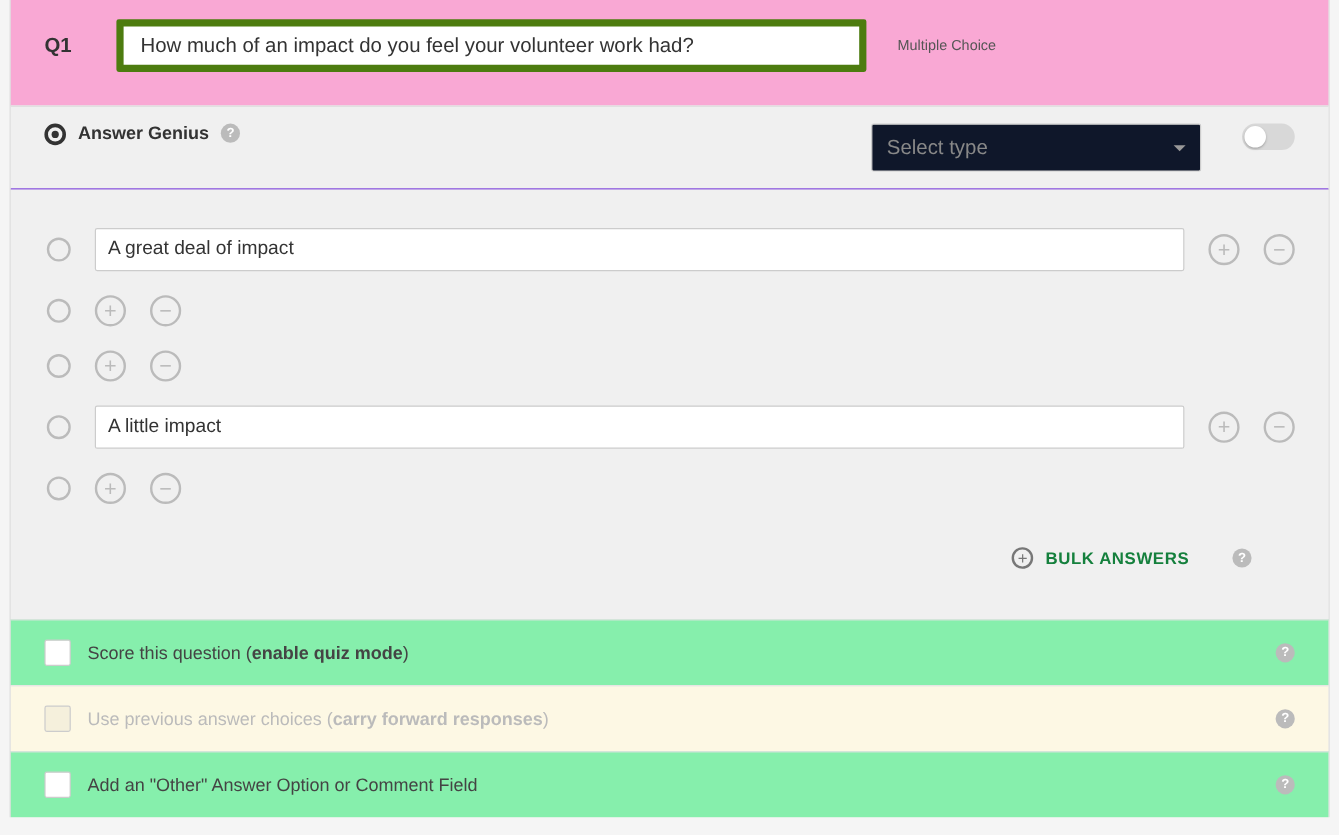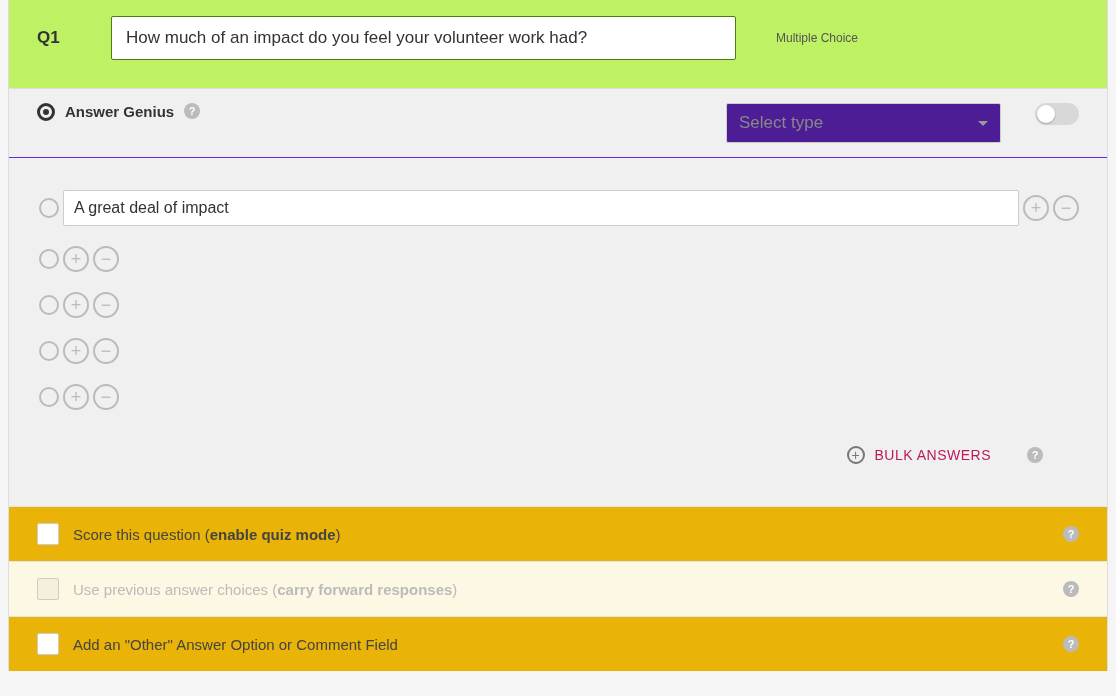--- a/index.html
+++ b/index.html
@@ -14,33 +14,33 @@
   .page {
     background: #f0f0f0;
     margin: 0 8px;
     border-left: 1px solid #ddd;
     border-right: 1px solid #ddd;
   }
   .question-header {
     display: flex;
     align-items: center;
     padding: 16px 28px 28px 28px;
-    background: #bef264;
-    gap: 34px;
+    background: #f9a8d4;
+    gap: 20px;
   }
   .q-label {
     font-size: 17px;
     font-weight: 700;
     color: #333;
     width: 40px;
   }
   .question-input {
     flex: 0 0 625px;
     height: 44px;
-    border: 1px solid #4d7c0f;
+    border: 6px solid #4d7c0f;
     border-radius: 2px;
     padding: 0 14px;
     font-size: 17px;
     color: #333;
     background: #fff;
   }
   .qtype {
     font-size: 12px;
     color: #555;
     margin-left: 6px;
@@ -83,21 +83,21 @@
     display: inline-flex;
     align-items: center;
     justify-content: center;
   }
   .spacer { flex: 1; }
   .select-type {
     width: 275px;
     height: 40px;
     border: 1px solid #ccc;
     border-radius: 2px;
-    background: #4c1d95;
+    background: #0f172a;
     padding: 0 12px;
     display: flex;
     align-items: center;
     justify-content: space-between;
     color: #888;
     font-size: 17px;
   }
   .chevron-down {
     width: 0; height: 0;
     border-left: 5px solid transparent;
@@ -120,21 +120,21 @@
     border-radius: 50%;
     box-shadow: 0 1px 2px rgba(0,0,0,0.25);
   }
   .answers {
     padding: 32px 28px 18px 28px;
     background: #f0f0f0;
   }
   .answer-row {
     display: flex;
     align-items: center;
-    gap: 4px;
+    gap: 20px;
     margin-bottom: 20px;
   }
   .radio {
     width: 20px; height: 20px;
     border: 2px solid #bbb;
     border-radius: 50%;
     flex-shrink: 0;
     margin-left: 2px;
   }
   .answer-input {
@@ -163,41 +163,41 @@
   }
   .bulk-row {
     display: flex;
     align-items: center;
     justify-content: flex-end;
     gap: 10px;
     padding: 16px 36px 24px 0;
   }
   .bulk-label {
     font-size: 14px;
-    font-weight: 400;
+    font-weight: 700;
     letter-spacing: 0.5px;
-    color: #be185d;
+    color: #15803d;
   }
   .plus-icon-inline {
     width: 18px; height: 18px;
     border: 2px solid #777;
     border-radius: 50%;
     display: inline-flex;
     align-items: center;
     justify-content: center;
     font-size: 14px;
     color: #777;
     line-height: 1;
   }
   .option-row {
     display: flex;
     align-items: center;
     padding: 16px 28px;
     border-top: 1px solid #e3e3e3;
-    background: #eab308;
+    background: #86efac;
     gap: 14px;
     font-size: 15px;
     color: #444;
   }
   .option-row.disabled {
     background: #fdf8e4;
     color: #bbb;
   }
   .checkbox {
     width: 22px; height: 22px;
@@ -247,20 +247,21 @@
       <span class="circle-btn">+</span>
       <span class="circle-btn">−</span>
     </div>
     <div class="answer-row">
       <span class="radio"></span>
       <span class="circle-btn">+</span>
       <span class="circle-btn">−</span>
     </div>
     <div class="answer-row">
       <span class="radio"></span>
+      <input class="answer-input" type="text" value="A little impact" style="">
       <span class="circle-btn">+</span>
       <span class="circle-btn">−</span>
     </div>
     <div class="answer-row">
       <span class="radio"></span>
       <span class="circle-btn">+</span>
       <span class="circle-btn">−</span>
     </div>
 
     <div class="bulk-row">

